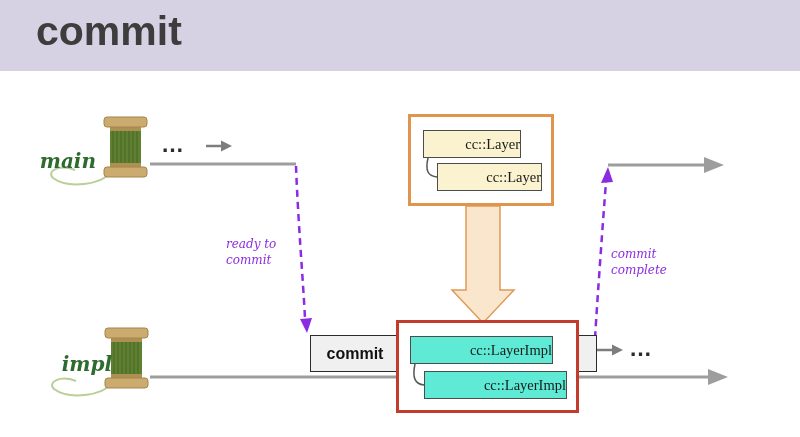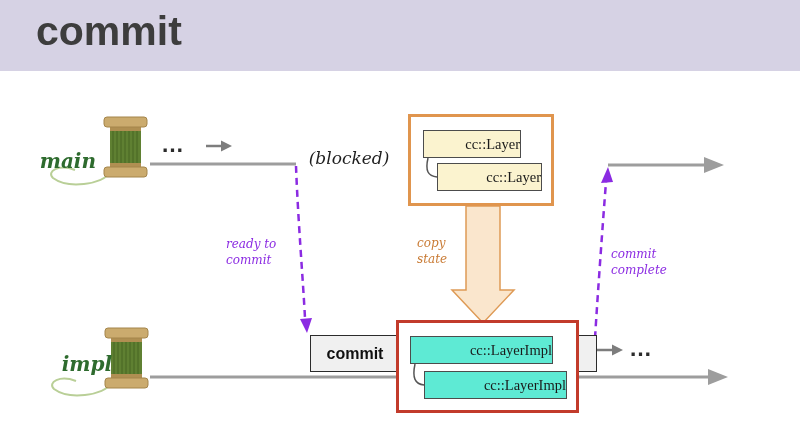--- a/index.html
+++ b/index.html
@@ -122,22 +122,19 @@
     <path d="M428,158 C425,171 428,176 437,177" stroke="#555" stroke-width="1.5" fill="none"></path>
     <path d="M415,364 C412,378 415,384 424,385" stroke="#555" stroke-width="1.5" fill="none"></path>
   </svg>
 
   <div class="abs ital threadname mainname">main</div>
   <div class="abs ital threadname implname">impl</div>
 
   <div class="abs dots dots1">…</div>
   <div class="abs dots dots2">…</div>
 
-  <div class="abs ital blocked">(blocked)</div>
 
   <div class="abs ital note purple ready">ready to
 commit</div>
-  <div class="abs ital note orange copystate">copy
-state</div>
   <div class="abs ital note purple complete">commit
 complete</div>
 
 </div>
 
 </body></html>

